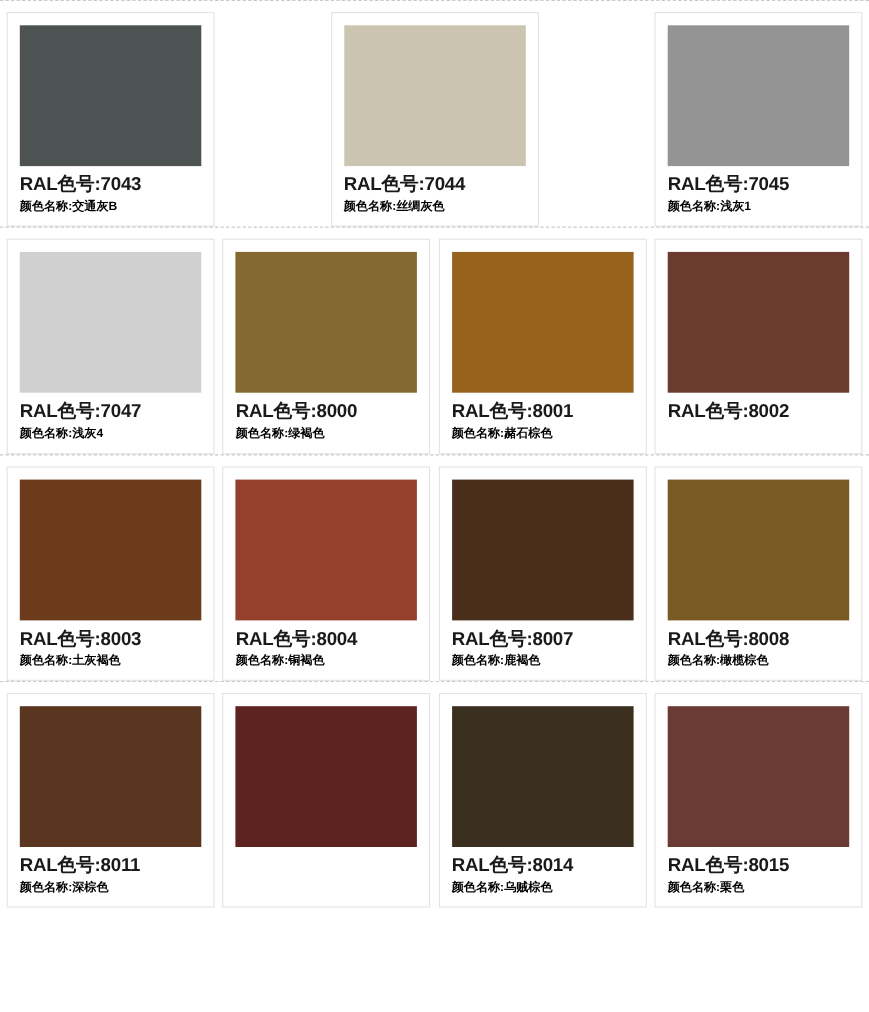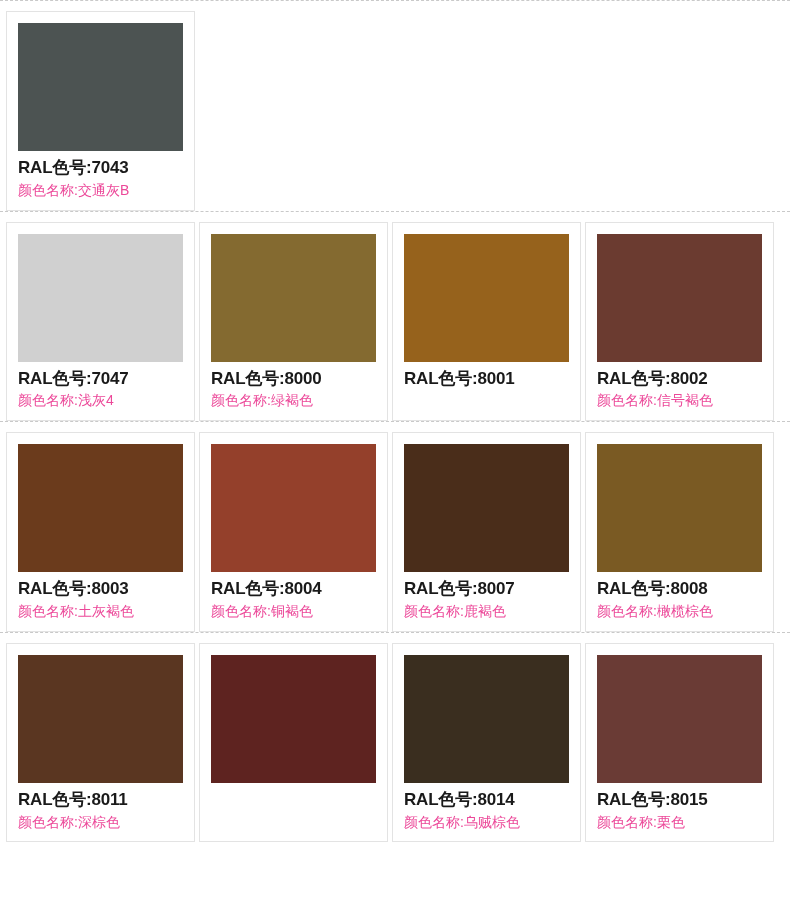--- a/index.html
+++ b/index.html
@@ -26,20 +26,21 @@
     border-top: 1px dashed #c9c9c9;
     margin: 0;
     padding: 0;
     display: block;
   }
   .row {
     display: flex;
     width: 790px;
     padding: 0 6px;
     gap: 4px;
+    justify-content: space-between;
   }
   .card {
     width: 189px;
     background: #ffffff;
     border: 1px solid #e3e3e3;
     padding: 11px 11px 9px 11px;
   }
   .swatch {
     width: 100%;
     height: 128px;
@@ -48,65 +49,75 @@
   .card-title {
     font-size: 17px;
     font-weight: bold;
     color: #1a1a1a;
     letter-spacing: -0.2px;
     line-height: 1.35;
     margin-top: 6px;
     white-space: nowrap;
   }
   .card-sub {
-    font-size: 14px;
-    font-weight: normal;
-    color: #ec4899;
+    font-size: 11px;
+    font-weight: bold;
+    color: #000000;
     line-height: 1.4;
     margin-top: 1px;
     white-space: nowrap;
   }
 </style>
 </head>
 <body>
 
 <div id="page">
 
   <div class="row-block">
     <div class="sep"></div>
     <div class="row">
       <div class="card">
         <div class="swatch" style="background-color: rgb(76, 83, 82);"></div>
         <div class="card-title">RAL色号:7043</div>
         <div class="card-sub">颜色名称:交通灰B</div>
+      </div>
+      <div class="card">
+        <div class="swatch" style="background-color: rgb(202, 196, 176);"></div>
+        <div class="card-title">RAL色号:7044</div>
+        <div class="card-sub">颜色名称:丝绸灰色</div>
+      </div>
+      <div class="card">
+        <div class="swatch" style="background-color: rgb(148, 148, 148);"></div>
+        <div class="card-title">RAL色号:7045</div>
+        <div class="card-sub">颜色名称:浅灰1</div>
       </div>
     </div>
   </div>
 
   <div class="row-block">
     <div class="sep"></div>
     <div class="row">
       <div class="card">
         <div class="swatch" style="background-color: rgb(208, 208, 208);"></div>
         <div class="card-title">RAL色号:7047</div>
         <div class="card-sub">颜色名称:浅灰4</div>
       </div>
       <div class="card">
         <div class="swatch" style="background-color: rgb(132, 106, 48);"></div>
         <div class="card-title">RAL色号:8000</div>
         <div class="card-sub">颜色名称:绿褐色</div>
       </div>
       <div class="card">
         <div class="swatch" style="background-color: rgb(150, 98, 28);"></div>
         <div class="card-title">RAL色号:8001</div>
+        <div class="card-sub">颜色名称:赭石棕色</div>
       </div>
       <div class="card">
         <div class="swatch" style="background-color: rgb(107, 59, 48);"></div>
         <div class="card-title">RAL色号:8002</div>
-        <div class="card-sub">颜色名称:信号褐色</div>
       </div>
     </div>
   </div>
 
   <div class="row-block">
     <div class="sep"></div>
     <div class="row">
       <div class="card">
         <div class="swatch" style="background-color: rgb(107, 59, 28);"></div>
         <div class="card-title">RAL色号:8003</div>

